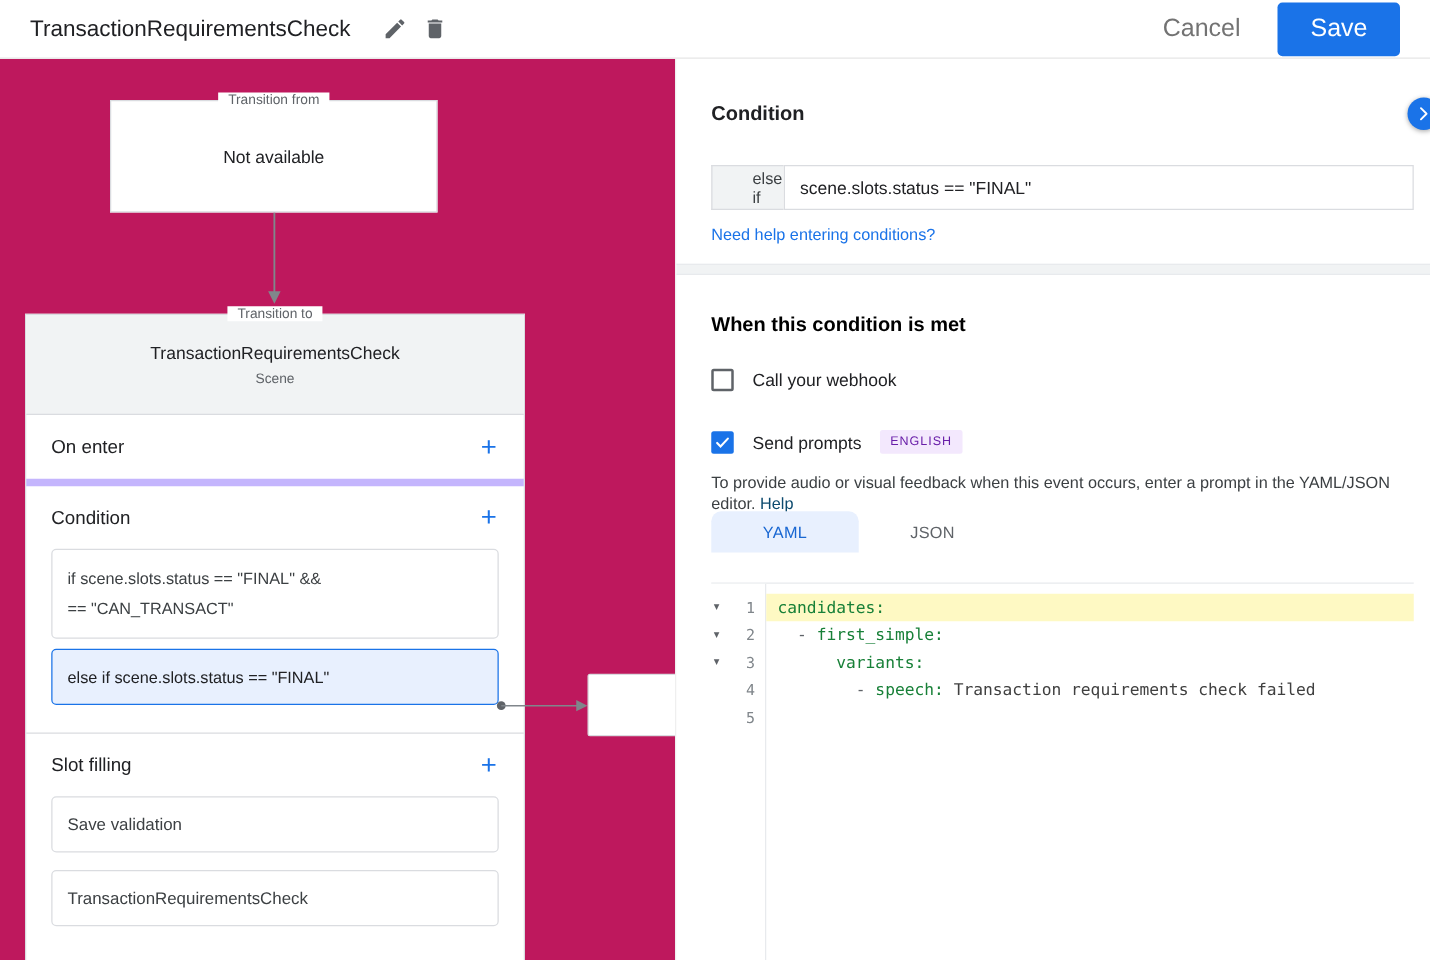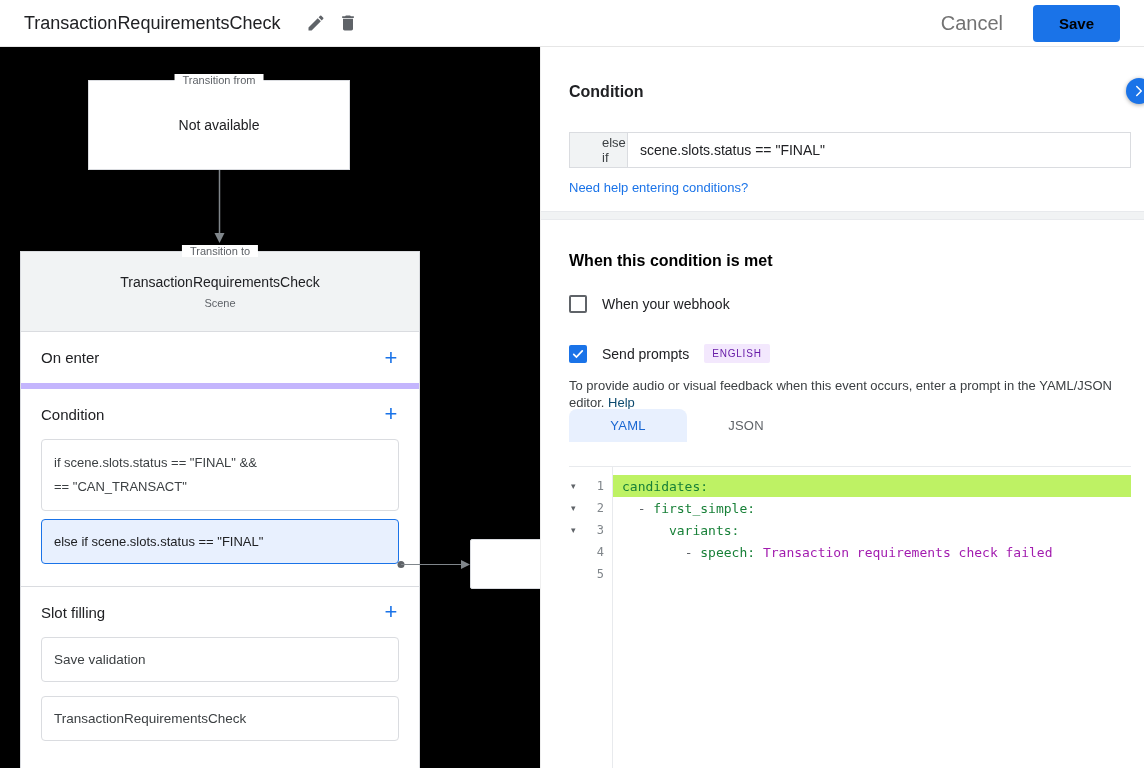--- a/index.html
+++ b/index.html
@@ -22,27 +22,27 @@
     width: 32px; height: 32px; border: none; background: transparent; cursor: pointer;
     display: flex; align-items: center; justify-content: center; border-radius: 50%;
   }
   .icon-btn svg { fill: #5f6368; }
   .topbar-actions { margin-left: auto; display: flex; align-items: center; gap: 30px; }
   .cancel-btn {
     border: none; background: transparent; color: #737373;
     font-size: 20px; font-weight: 500; cursor: pointer; font-family: inherit;
   }
   .save-btn {
-    border: none; background: #1a73e8; color: #000000; font-size: 15px; font-weight: 700;
+    border: none; background: #1a73e8; color: #ffffff; font-size: 20px; font-weight: 400;
     padding: 10px 26px; border-radius: 4px; cursor: pointer; font-family: inherit;
   }
 
   
   .content { position: absolute; top: 47px; left: 0; right: 0; bottom: 0; display: flex; }
-  .canvas { position: relative; width: 540px; height: 100%; overflow: hidden; background: #000000; flex: none; }
+  .canvas { position: relative; width: 540px; height: 100%; overflow: hidden; background: #be185d; flex: none; }
   .panel { position: relative; flex: 1; height: 100%; overflow: hidden; background: #fff; border-left: 1px solid #efefef; }
 
   
   .node-label {
     position: absolute; top: -7px; left: 50%; transform: translateX(-50%);
     background: #fff; padding: 0 8px; font-size: 11px; color: #5f6368; white-space: nowrap;
   }
   .node-from {
     position: absolute; left: 88px; top: 33px; width: 262px; height: 90px;
     background: #fff; border: 1px solid #dadce0;
@@ -159,24 +159,24 @@
   .editor-line { position: relative; display: flex; height: 22px; }
   .gutter {
     width: 44px; flex: none; position: relative; display: flex; align-items: center;
     justify-content: flex-end; padding-right: 9px; color: #80868b; font-size: 12px; z-index: 1;
   }
   .fold { position: absolute; left: 2px; top: 50%; transform: translateY(-50%); font-size: 9px; color: #5f6368; cursor: pointer; font-family: "DejaVu Sans", sans-serif; }
   .code {
     flex: 1; display: flex; align-items: center; padding-left: 9px;
     white-space: pre; color: #202124; z-index: 1;
   }
-  .code.hl { background: #bef264; }
+  .code.hl { background: #fef9c3; }
   .tok-key { color: #188038; }
   .tok-dash { color: #5f6368; }
-  .tok-plain { color: #a21caf; }
+  .tok-plain { color: #404040; }
 </style>
 </head>
 <body>
 
 <header class="topbar">
   <h1 class="topbar-title">TransactionRequirementsCheck</h1>
   <button class="icon-btn">
     <span style="display:flex">
       <svg width="20" height="20" viewBox="0 0 24 24">
           <path d="M3 17.25V21h3.75L17.81 9.94l-3.75-3.75L3 17.25zM20.71 7.04a.996.996 0 0 0 0-1.41l-2.34-2.34a.996.996 0 0 0-1.41 0l-1.83 1.83 3.75 3.75 1.83-1.83z"></path>
@@ -276,21 +276,21 @@
     </div>
 
     <a class="help-link">Need help entering conditions?</a>
 
     <div class="panel-divider"></div>
 
     <h2 class="when-heading">When this condition is met</h2>
 
     <div class="check-row webhook">
       <span class="checkbox"></span>
-      <span class="check-label">When your webhook</span>
+      <span class="check-label">Call your webhook</span>
     </div>
 
     <div class="check-row prompts">
       <span class="checkbox checked">
         <span style="display:flex">
           <svg width="14" height="14" viewBox="0 0 18 18">
               <path d="M3.5 9.5l3.5 3.5L14.5 5" stroke="#fff" stroke-width="2.2" fill="none" stroke-linecap="round"></path>
             </svg>
         </span>
       </span>

